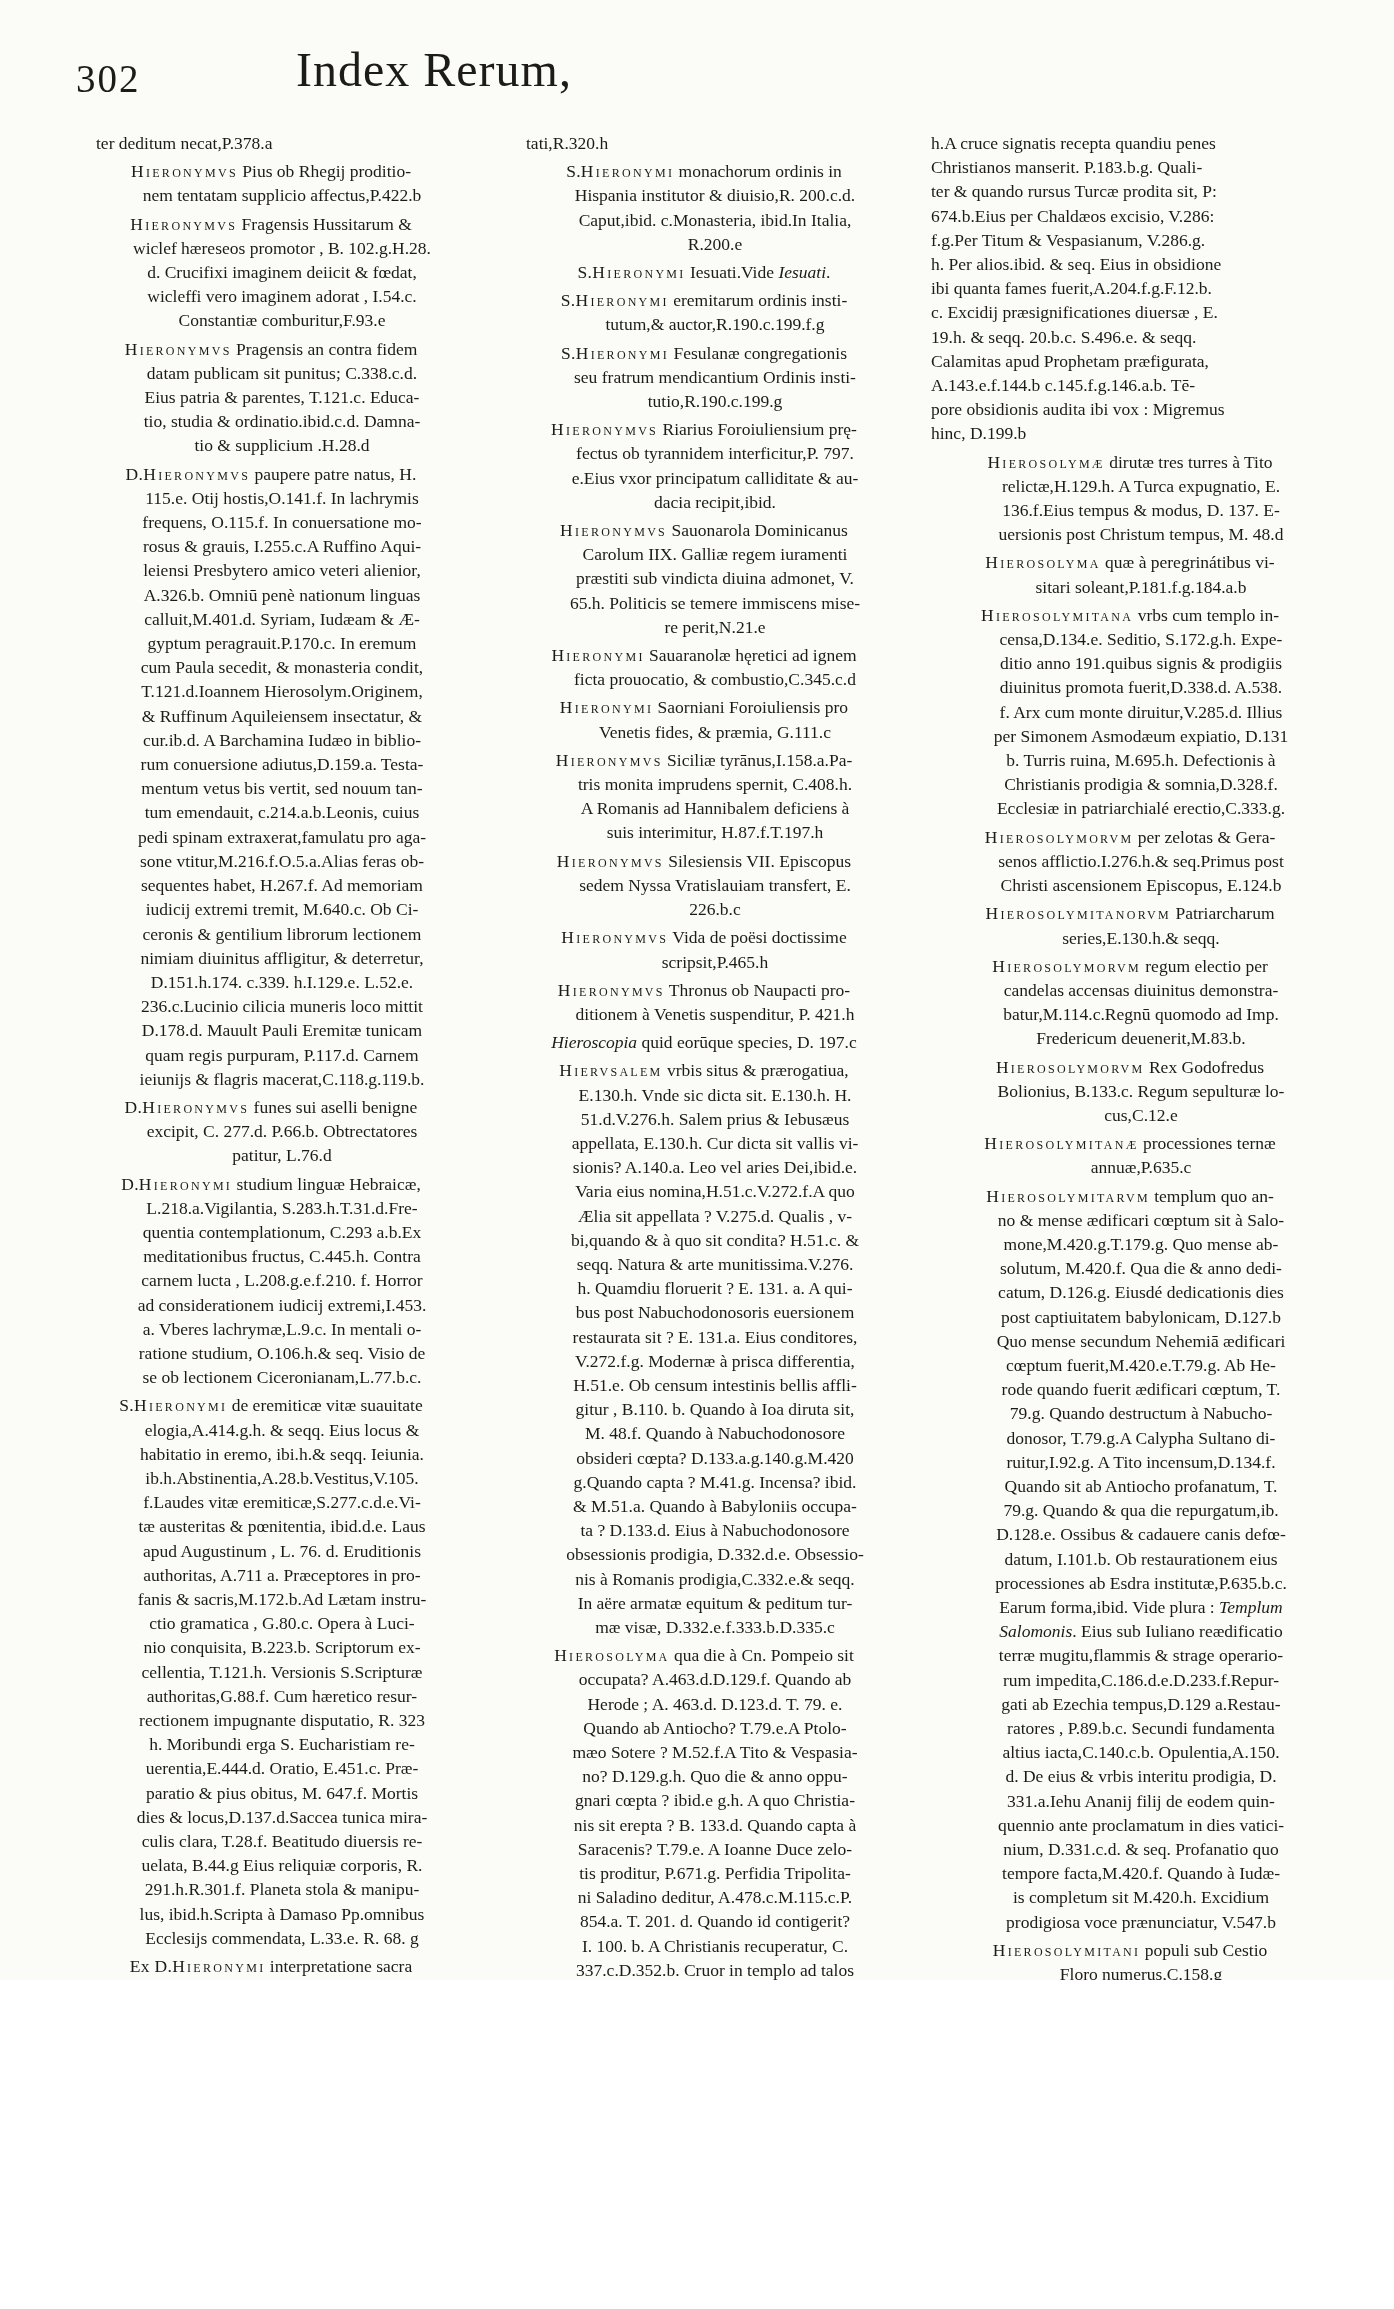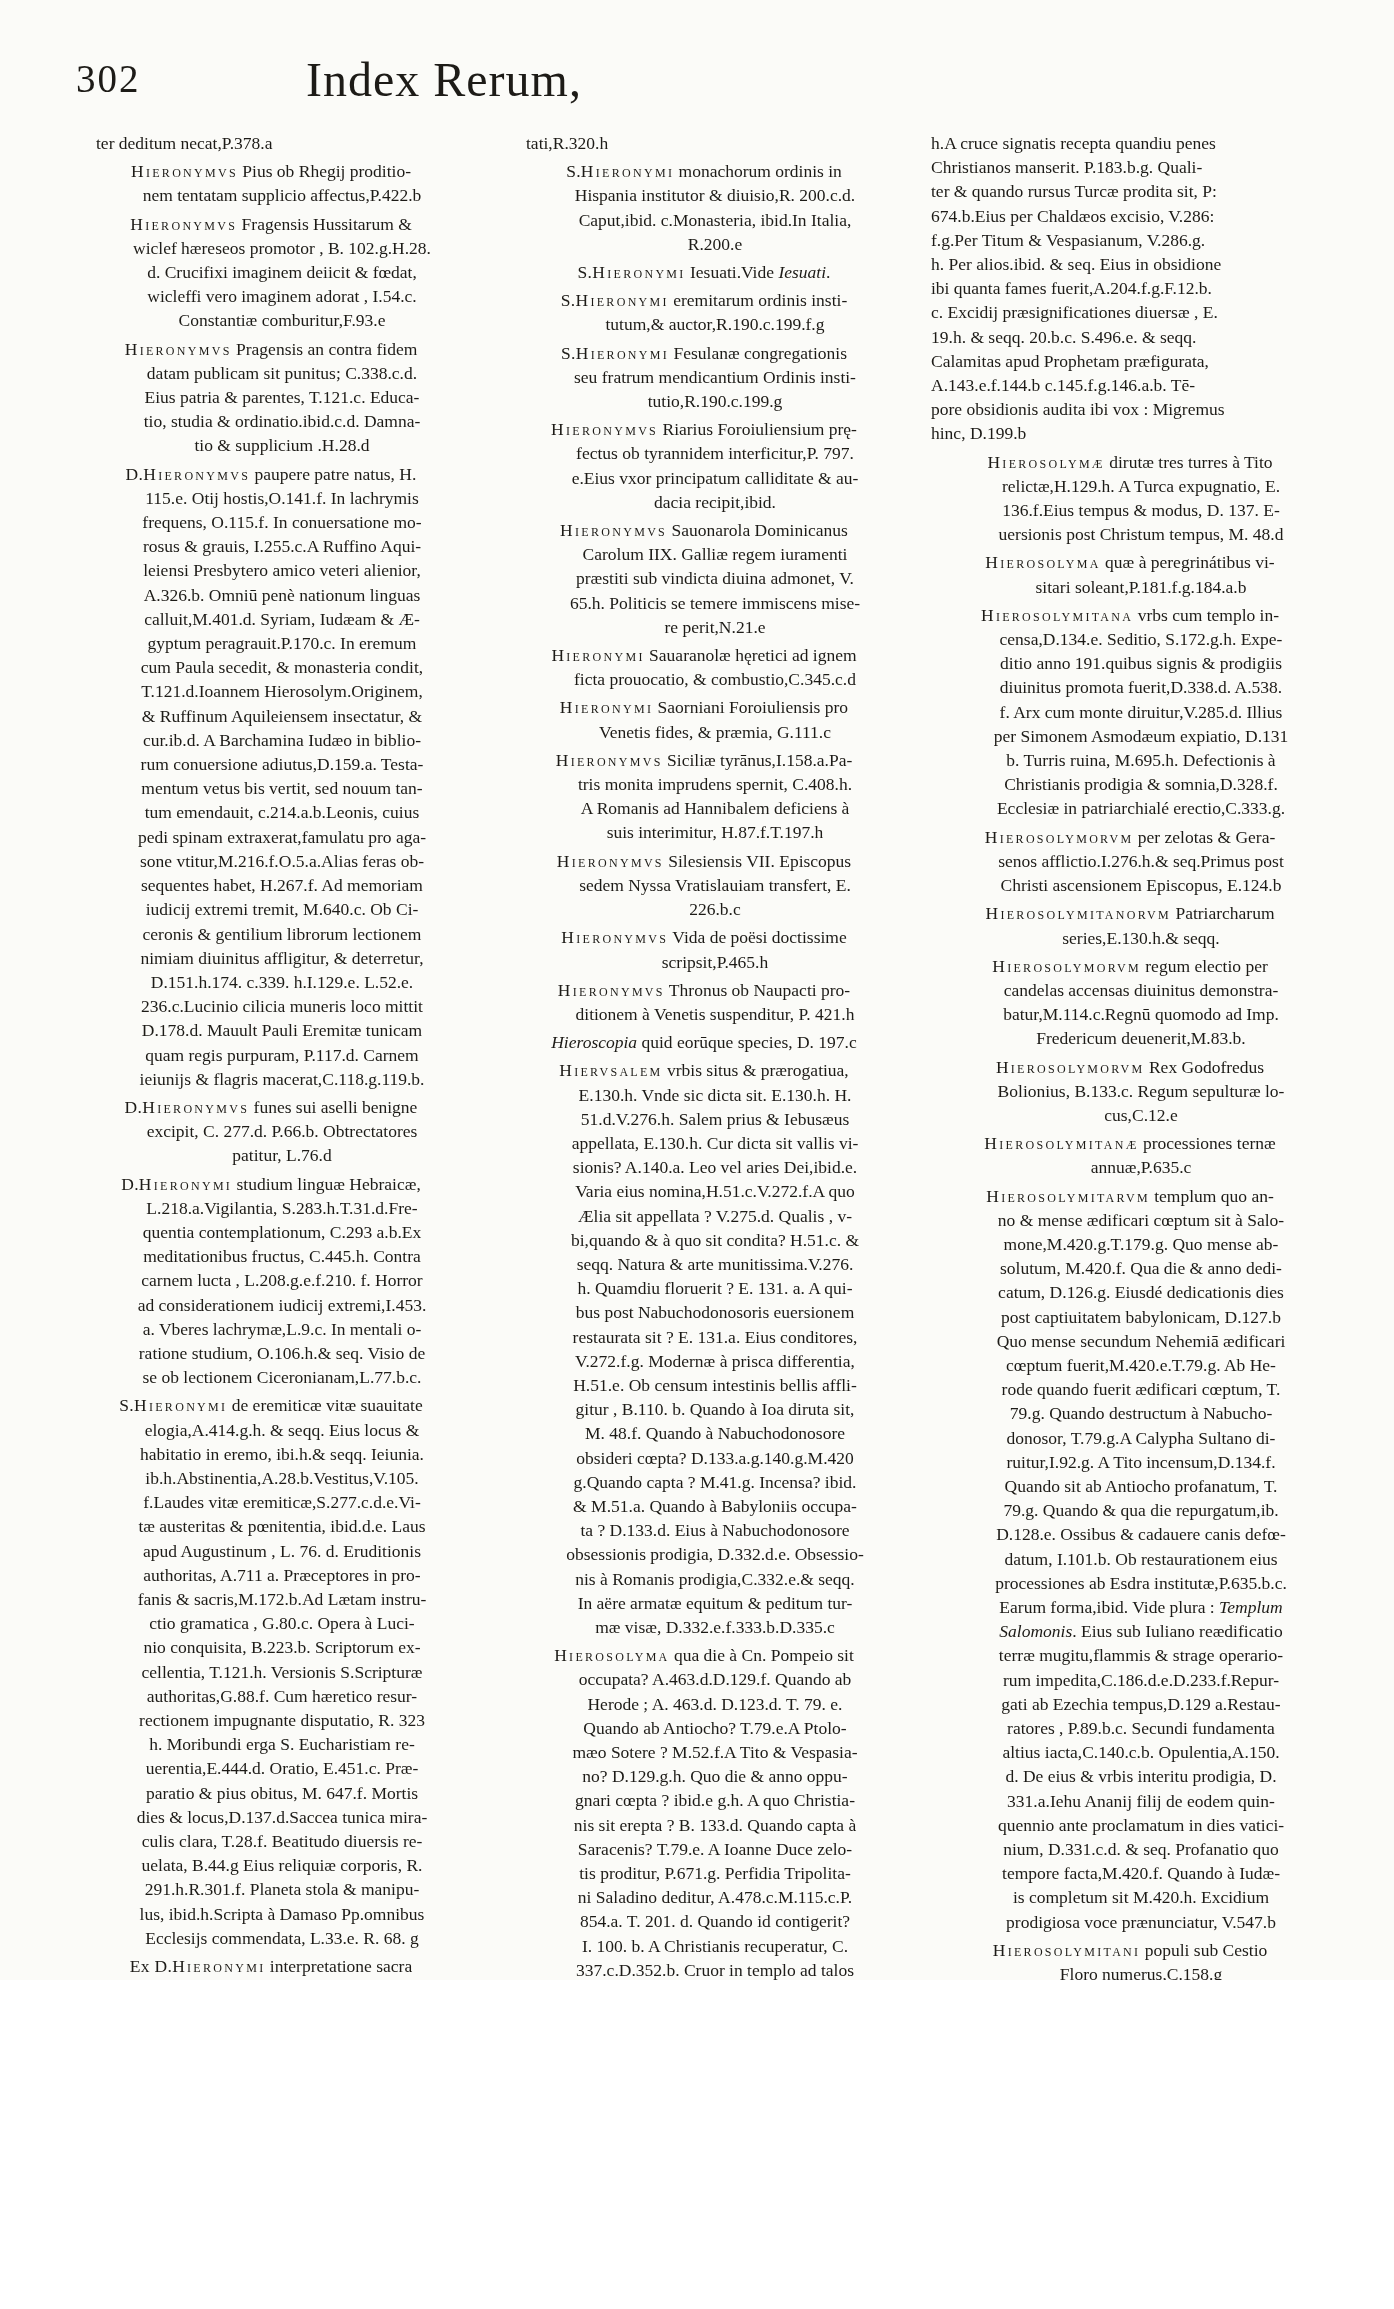--- a/index.html
+++ b/index.html
@@ -13,21 +13,21 @@
     background:var(--paper);
     color:var(--ink);
     font-family:"Liberation Serif","DejaVu Serif",serif;
     overflow:hidden;
   }
   .page-number{
     position:absolute;left:76px;top:56px;
     font-size:39px;letter-spacing:2px;
   }
   .page-title{
-    position:absolute;left:296px;top:42px;margin:10px;
+    position:absolute;left:296px;top:42px;margin:0;
     font-size:48px;font-weight:normal;letter-spacing:1px;
     white-space:nowrap;
   }
   .col{
     position:absolute;top:127px;
     font-size:17.5px;line-height:24.2px;
     text-align:left;
   }
   #col-0{left:70px;width:402px;}
   #col-1{left:500px;width:408px;}

